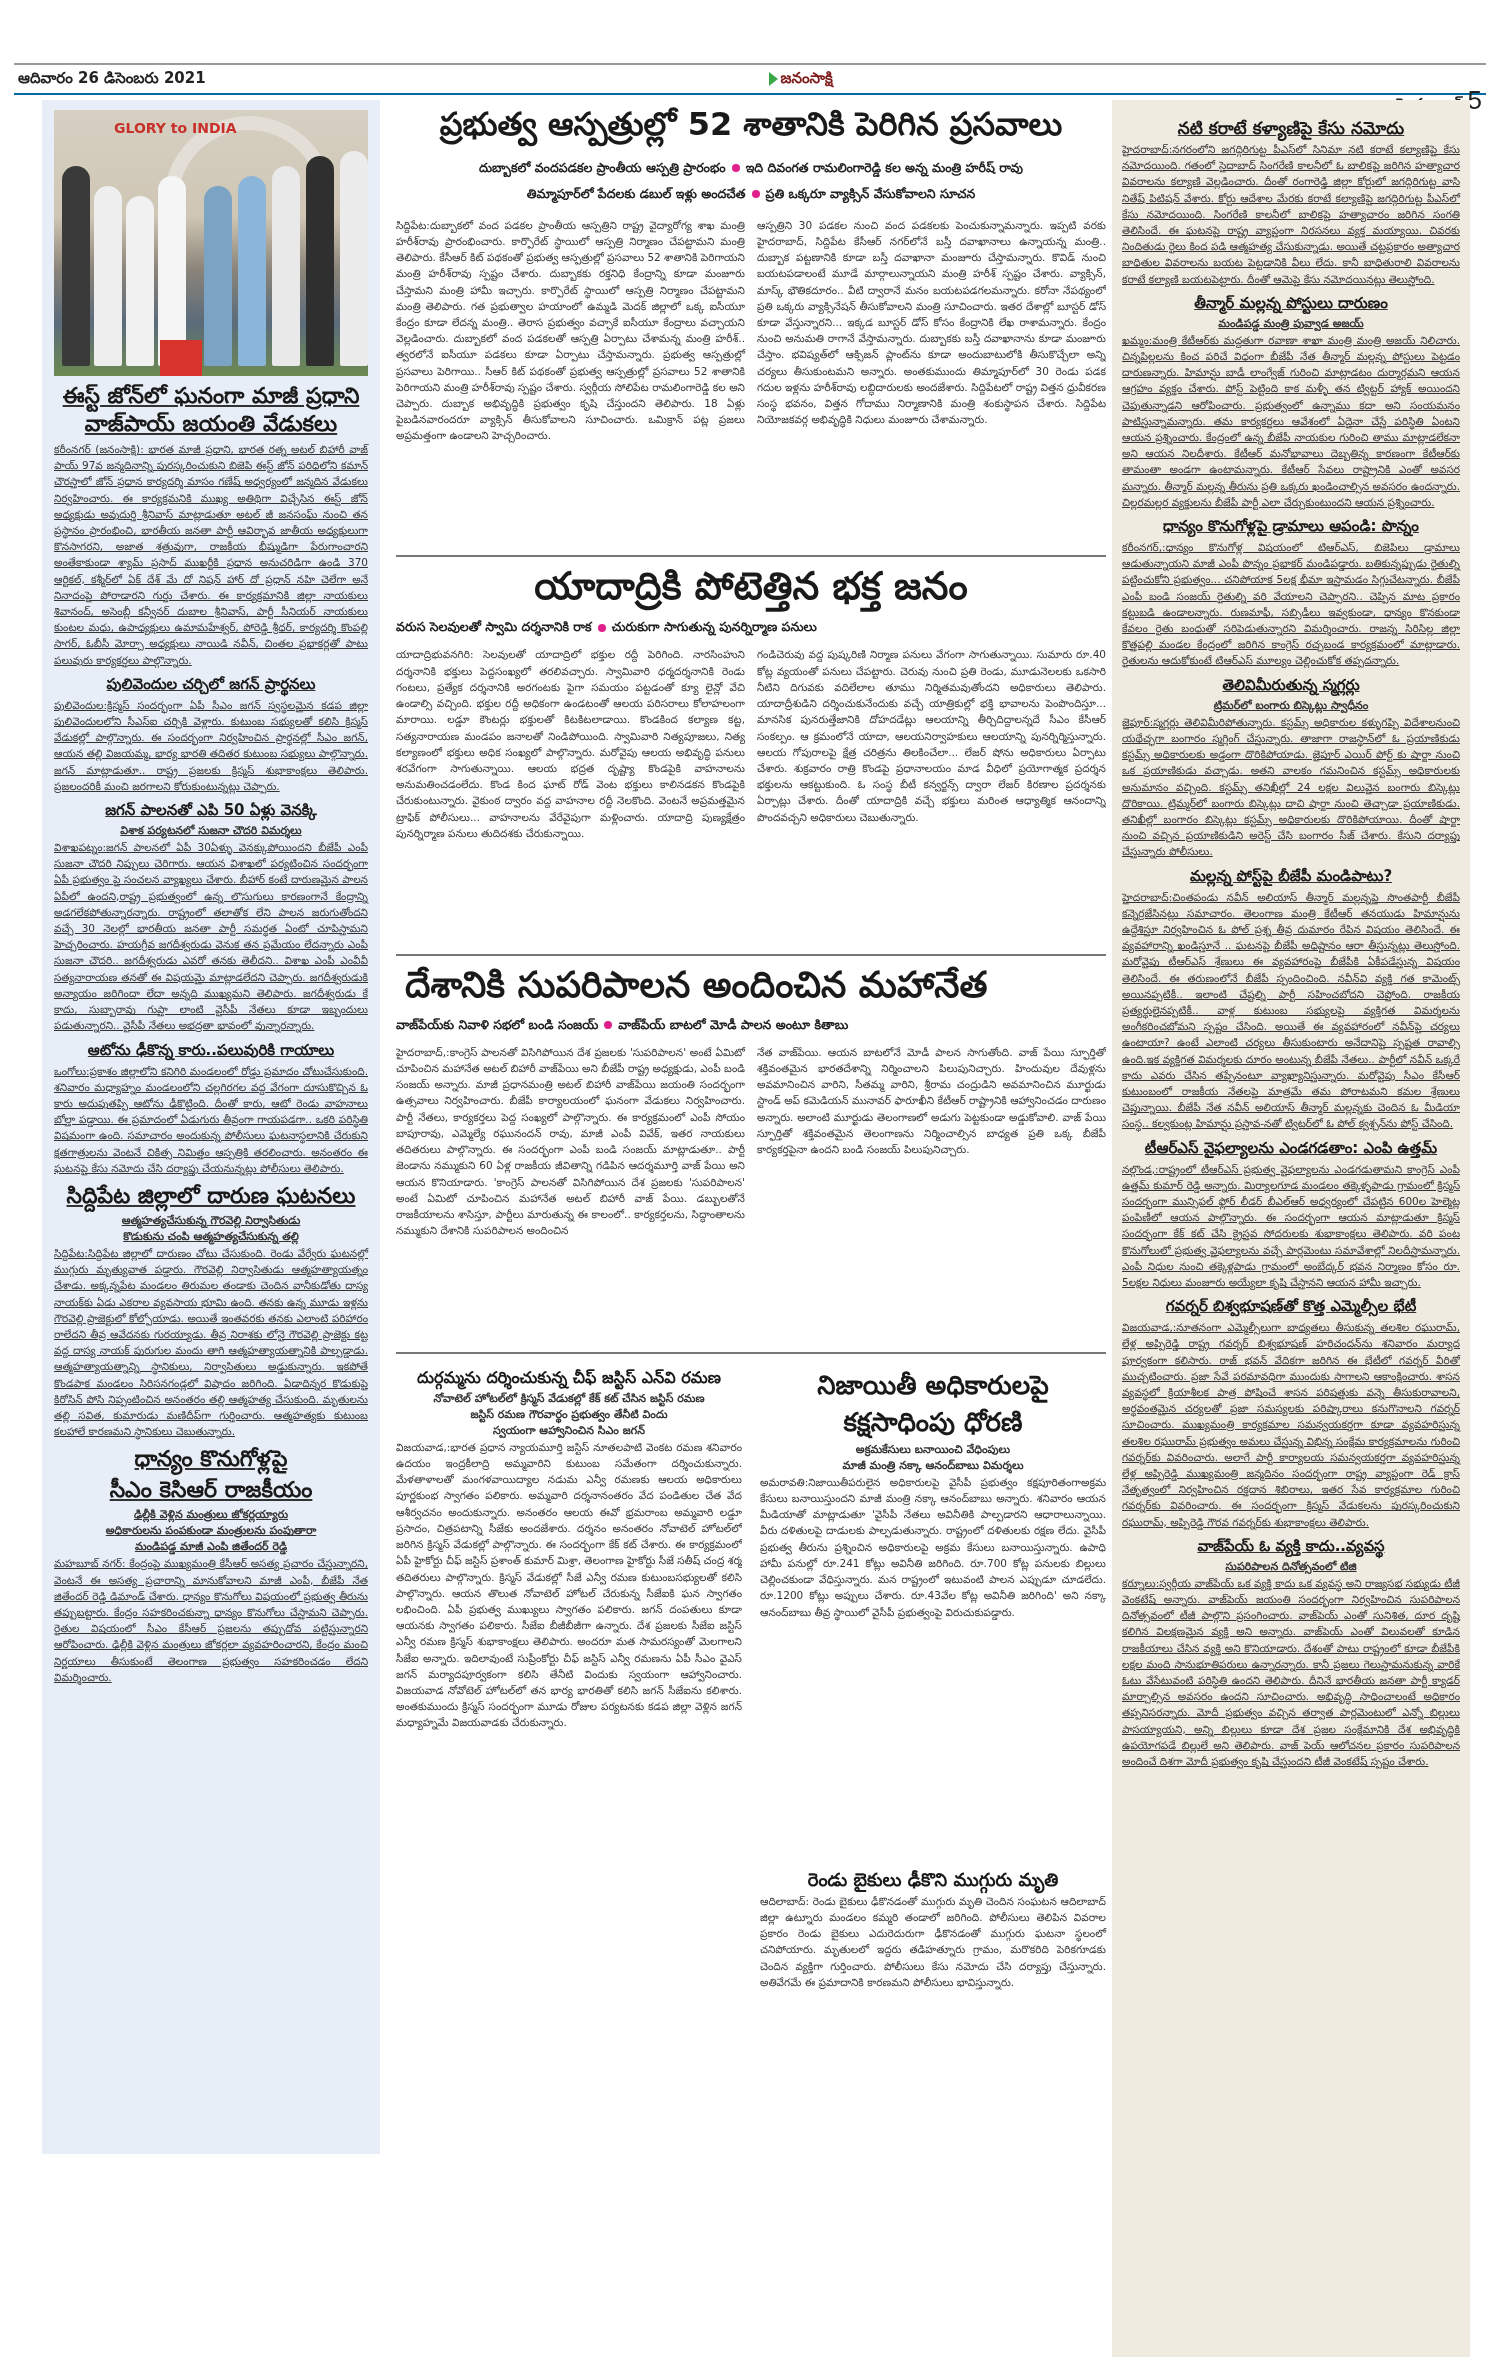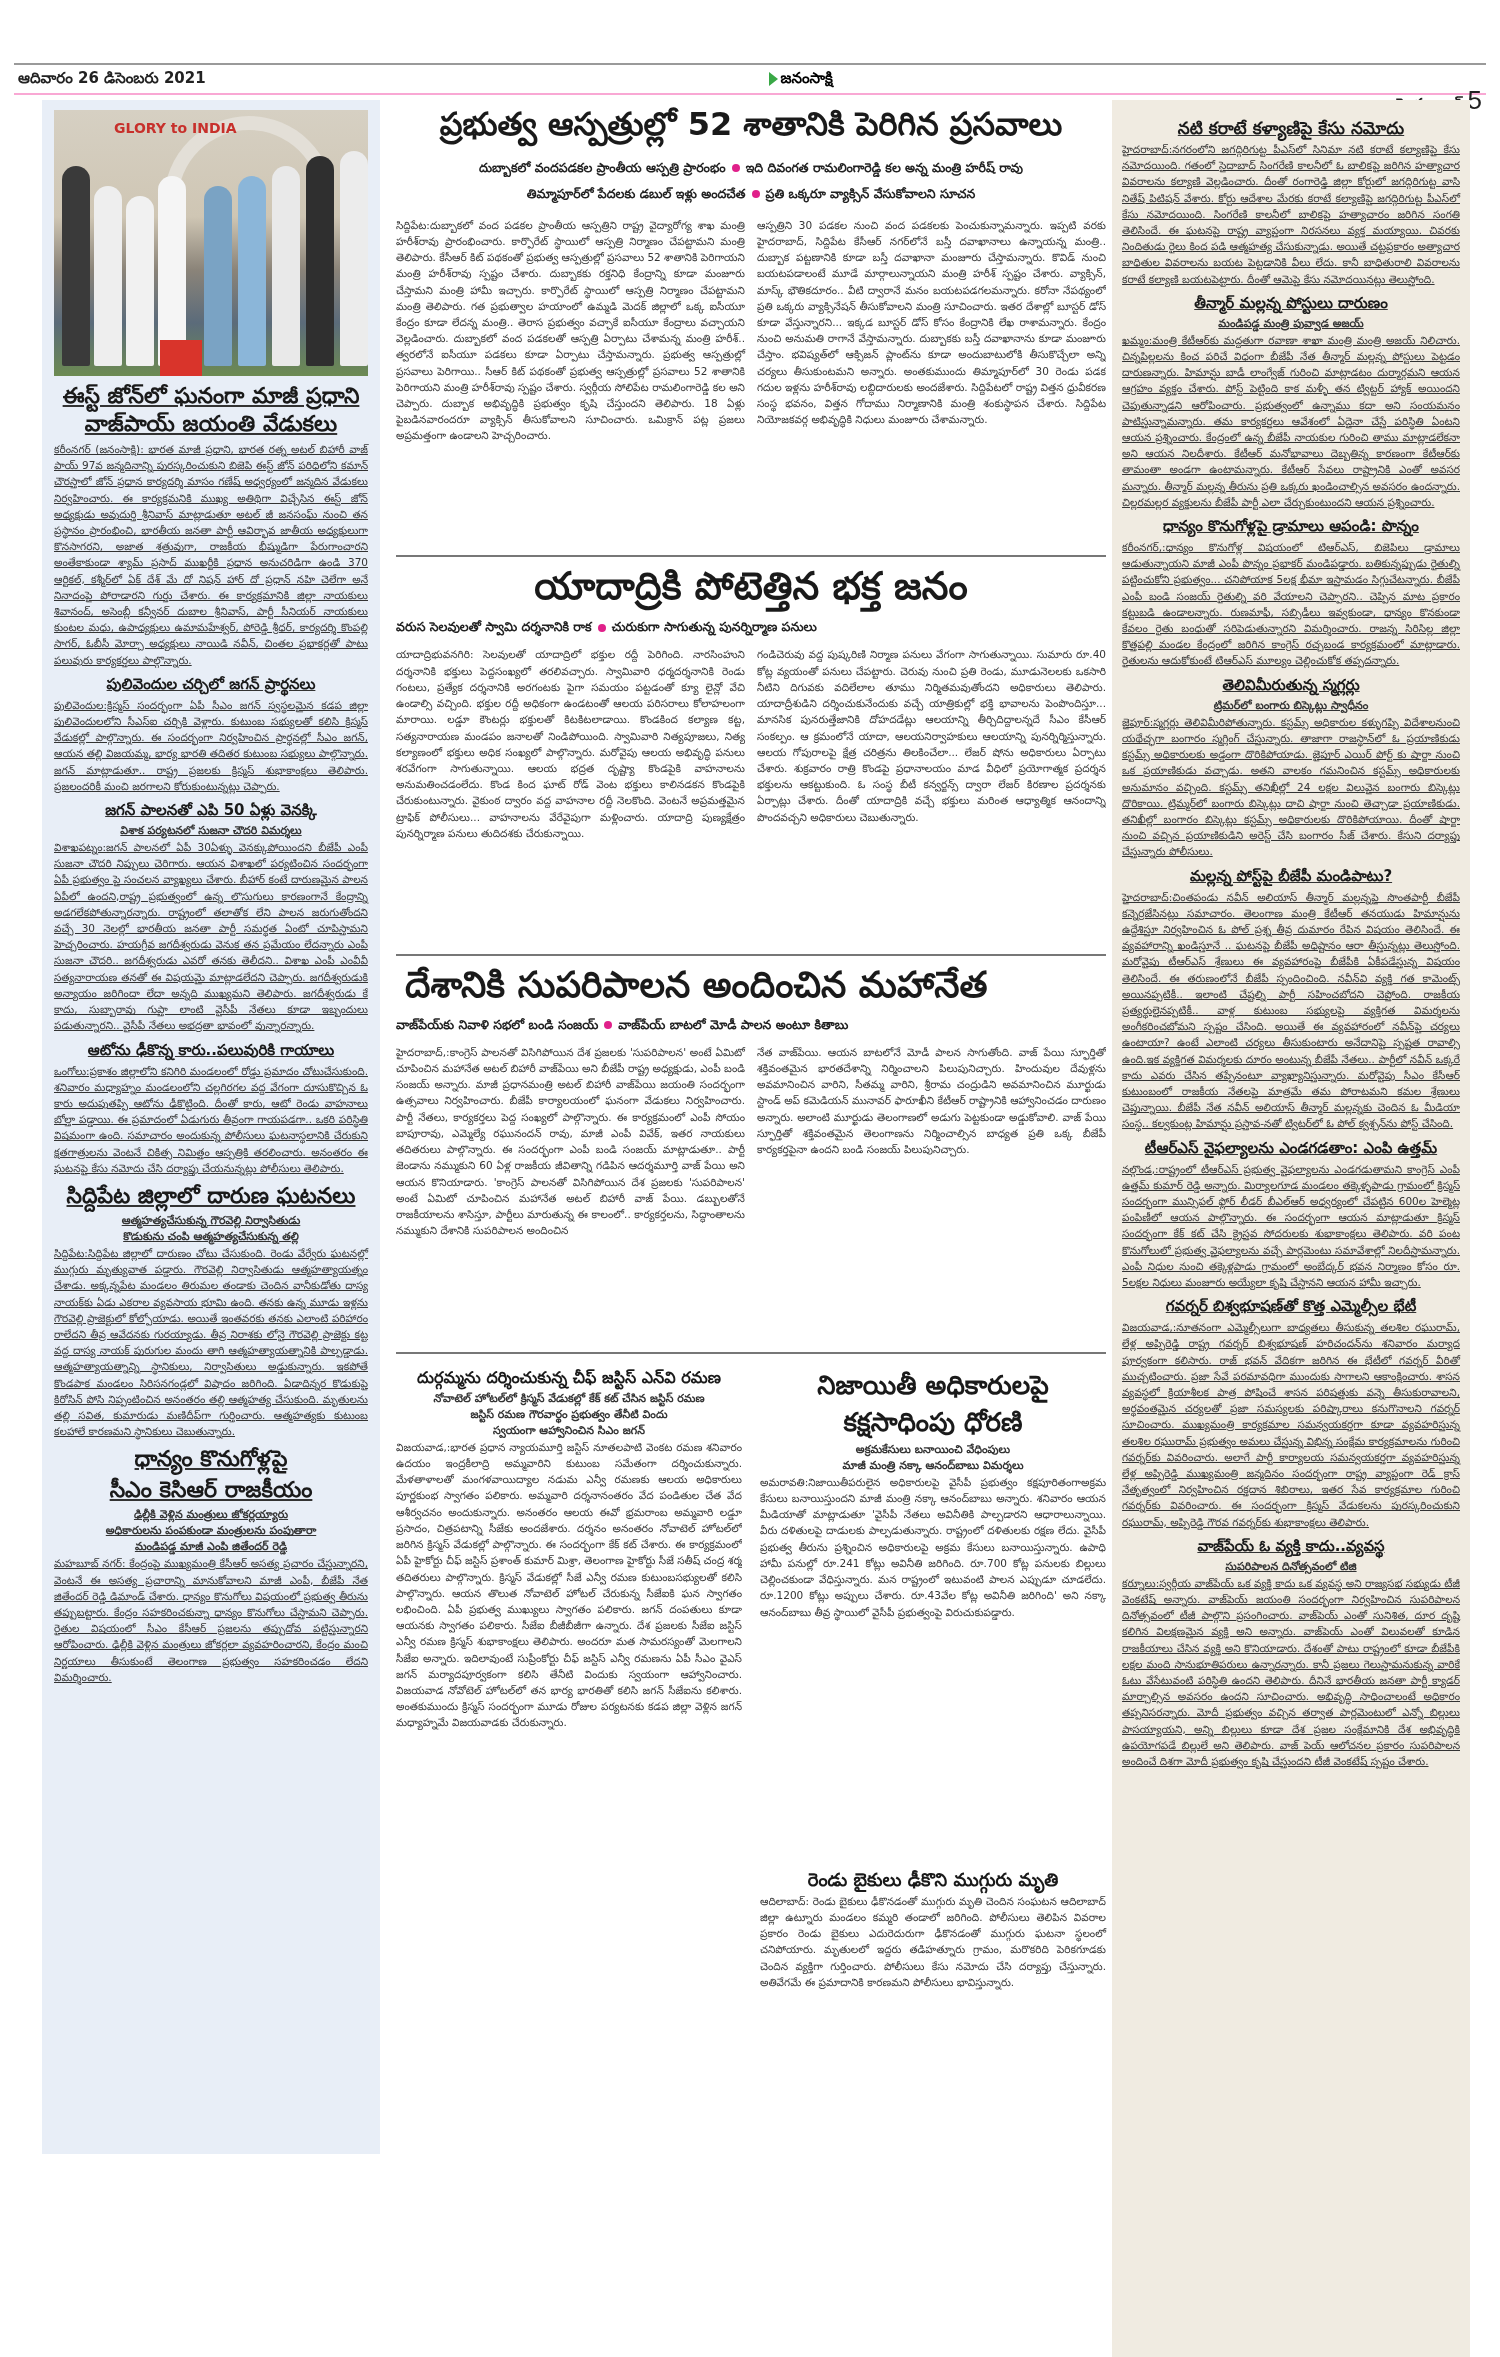--- a/index.html
+++ b/index.html
@@ -1,28 +1,28 @@
 <!DOCTYPE html>
 <html><head>
 <meta charset="utf-8">
 <style>
   * { box-sizing: border-box; margin: 0; padding: 0; }
   html, body { width: 1500px; height: 2357px; background: #ffffff; overflow: hidden; }
   body { font-family: "DejaVu Sans", sans-serif; color: #222; position: relative; }
   #mast {
     position: absolute; left: 14px; top: 63px; width: 1496px; height: 32px;
     width: 1482px;
-    border-top: 2px solid #9a9a9a; border-bottom: 2px solid #f9a8d4;
+    border-top: 2px solid #9a9a9a; border-bottom: 2px solid #0369a1;
     display: flex; align-items: center; justify-content: space-between; padding: 0 4px;
     left: 14px; width: 1484px; width: 1472px;
   }
   #mast .date { font-size: 15px; font-weight: bold; color: #222; }
   #mast .logo { display: flex; align-items: center; gap: 2px; }
   #mast .logo .play { width: 0; height: 0; border-left: 9px solid #39a846; border-top: 7px solid transparent; border-bottom: 7px solid transparent; }
-  #mast .logo .name { color: #000000; font-weight: bold; font-size: 15px; }
+  #mast .logo .name { color: #7f1d1d; font-weight: bold; font-size: 15px; }
   #mast .right { display: flex; align-items: baseline; gap: 4px; margin-top: 43px; }
   #mast .city { font-size: 15px; font-weight: bold; }
   #mast .pageno { font-size: 26px; font-family: "Liberation Sans", sans-serif; }
 
   .col { position: absolute; font-size: 10.5px; line-height: 16.2px; text-align: justify; color: #333; text-decoration: underline; }
   .col p { margin-bottom: 2px; }
   .left-col { left: 14px; top: 100px; width: 378px; height: 2290px; background: #e8eef7; padding: 10px 12px; left: 42px; width: 338px; height: 2054px; }
   .right-col { left: 1112px; top: 100px; width: 358px; height: 2342px; background: #f0ebe1; padding: 6px 10px; }
   .mid { position: absolute; left: 396px; top: 100px; width: 710px; }
 

